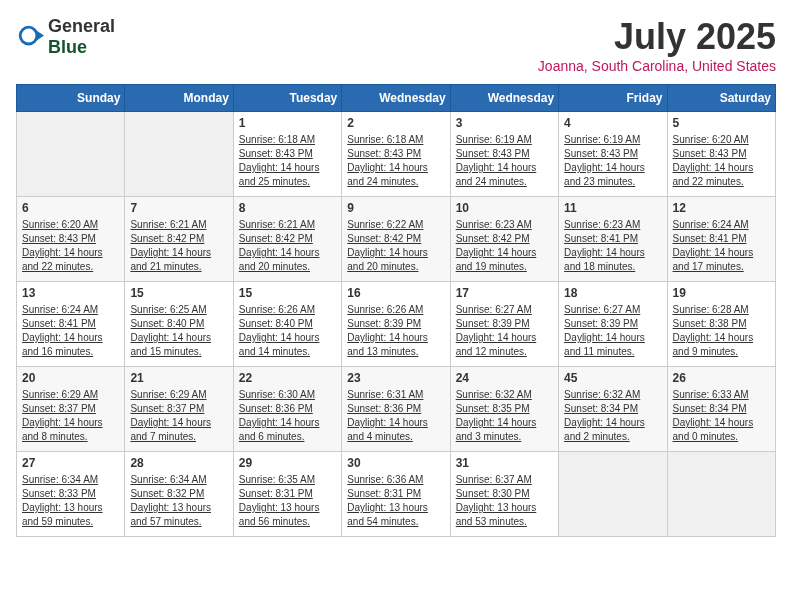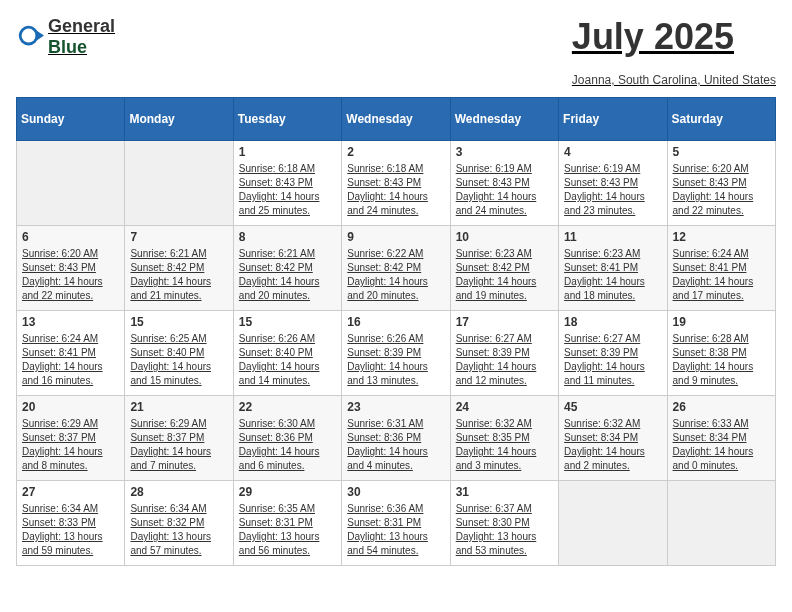--- a/index.html
+++ b/index.html
@@ -8,57 +8,55 @@
       background: #fff;
       width: 792px;
       min-height: 612px;
       padding: 16px;
     }
     .header-area {
       display: flex;
       justify-content: space-between;
       align-items: flex-start;
       margin-bottom: 10px;
-      text-decoration: underline;
     }
     .logo {
       display: flex;
       align-items: center;
       gap: 4px;
     }
     .logo-icon {
       width: 28px;
       height: 28px;
     }
     .title-area {
-      text-align: left;
+      text-align: right;
     }
     .month-title {
       font-size: 36px;
       font-weight: bold;
       color: #333;
     }
     .subtitle {
-      font-size: 12px;
-      color: #404040;
-      margin-top: 15px;
+      font-size: 14px;
+      color: #be185d;
     }
     table {
       width: 100%;
       border-collapse: collapse;
       table-layout: fixed;
     }
     thead tr th {
       background-color: #2a6ab0;
       color: #fff;
       font-size: 12px;
       font-weight: bold;
-      padding: 14px 4px;
+      padding: 6px 4px;
       border: 1px solid #1a5a9a;
-      text-align: left;
+      text-align: right;
     }
     tbody tr td {
       border: 1px solid #ccc;
       vertical-align: top;
       padding: 4px 5px;
       font-size: 10px;
       color: #333;
       height: 85px;
       background: #fff;
     }

